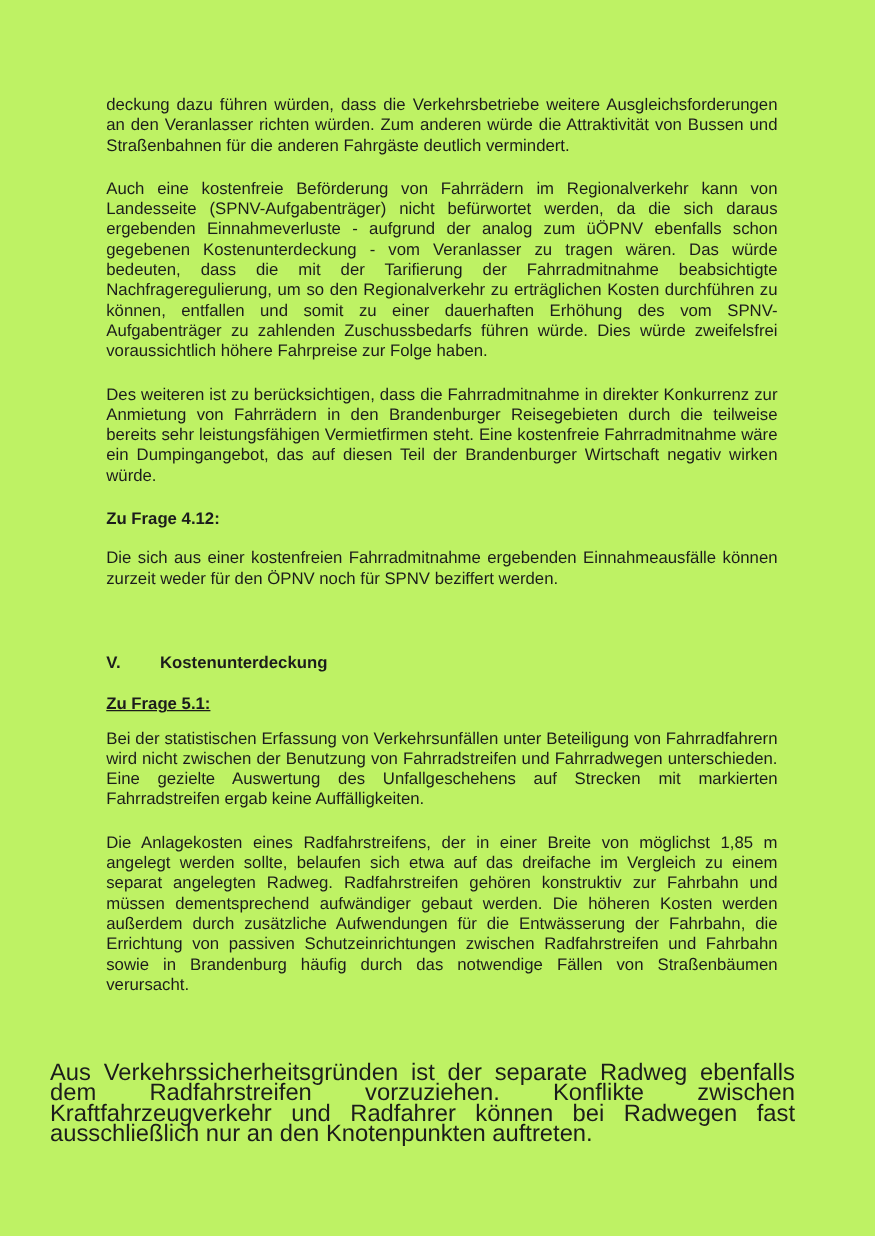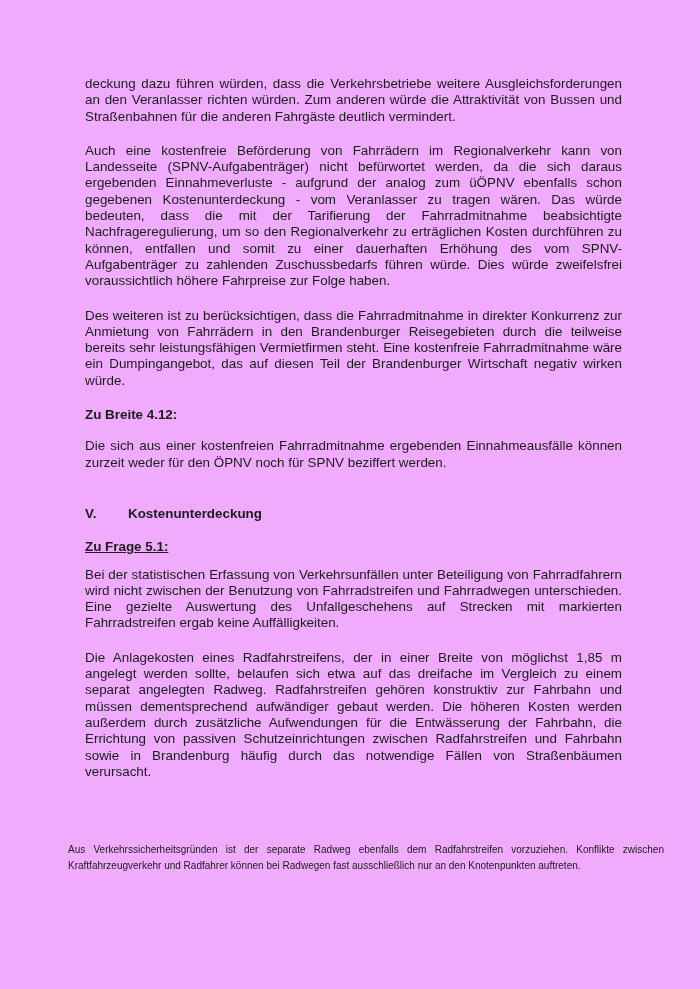--- a/index.html
+++ b/index.html
@@ -9,40 +9,40 @@
   body {
     width: 700px;
     height: 989px;
     background: #f2f2f2;
     font-family: "Liberation Sans", sans-serif;
   }
   .page {
     position: relative;
     width: 700px;
     height: 989px;
-    background: #f0abfc;
+    background: #bef264;
     color: #1c1c1c;
     overflow: hidden;
   }
   .content {
     position: absolute;
     top: 76px;
     left: 85px;
     width: 537px;
   }
   .para {
     font-size: 13.4px;
     line-height: 16.3px;
     text-align: justify;
     margin: 0 0 18px 0;
   }
   .para.before-heading {
   }
   .para.before-section {
-    margin-bottom: 35px;
+    margin-bottom: 51px;
   }
   .heading {
     font-size: 13.4px;
     line-height: 16.3px;
     font-weight: bold;
     margin: 0 0 15px 0;
   }
   .heading.tight {
     margin-bottom: 11px;
     text-decoration: underline;
@@ -54,41 +54,41 @@
     font-weight: bold;
     margin: 0 0 17px 0;
   }
   .section-num {
     flex: 0 0 43px;
     width: 43px;
   }
   .closing-para {
     position: absolute;
     top: 832px;
-    left: 68px;
+    left: 40px;
     width: 596px;
-    font-size: 10px;
+    font-size: 19px;
     line-height: 16.3px;
     text-align: justify;
     color: #1c1c1c;
   }
 </style>
 </head>
 <body>
 
 <div class="page">
   <div class="content">
 
     <p class="para">deckung dazu führen würden, dass die Verkehrsbetriebe weitere Ausgleichsforderungen an den Veranlasser richten würden. Zum anderen würde die Attraktivität von Bussen und Straßenbahnen für die anderen Fahrgäste deutlich vermindert.</p>
 
     <p class="para">Auch eine kostenfreie Beförderung von Fahrrädern im Regionalverkehr kann von Landesseite (SPNV-Aufgabenträger) nicht befürwortet werden, da die sich daraus ergebenden Einnahmeverluste - aufgrund der analog zum üÖPNV ebenfalls schon gegebenen Kostenunterdeckung - vom Veranlasser zu tragen wären. Das würde bedeuten, dass die mit der Tarifierung der Fahrradmitnahme beabsichtigte Nachfrageregulierung, um so den Regionalverkehr zu erträglichen Kosten durchführen zu können, entfallen und somit zu einer dauerhaften Erhöhung des vom SPNV-Aufgabenträger zu zahlenden Zuschussbedarfs führen würde. Dies würde zweifelsfrei voraussichtlich höhere Fahrpreise zur Folge haben.</p>
 
     <p class="para before-heading">Des weiteren ist zu berücksichtigen, dass die Fahrradmitnahme in direkter Konkurrenz zur Anmietung von Fahrrädern in den Brandenburger Reisegebieten durch die teilweise bereits sehr leistungsfähigen Vermietfirmen steht. Eine kostenfreie Fahrradmitnahme wäre ein Dumpingangebot, das auf diesen Teil der Brandenburger Wirtschaft negativ wirken würde.</p>
 
-    <h3 class="heading">Zu Breite 4.12:</h3>
+    <h3 class="heading">Zu Frage 4.12:</h3>
 
     <p class="para before-section">Die sich aus einer kostenfreien Fahrradmitnahme ergebenden Einnahmeausfälle können zurzeit weder für den ÖPNV noch für SPNV beziffert werden.</p>
 
     <div class="section-heading">
       <span class="section-num">V.</span>
       <span class="section-title">Kostenunterdeckung</span>
     </div>
 
     <h3 class="heading tight">Zu Frage 5.1:</h3>
 

